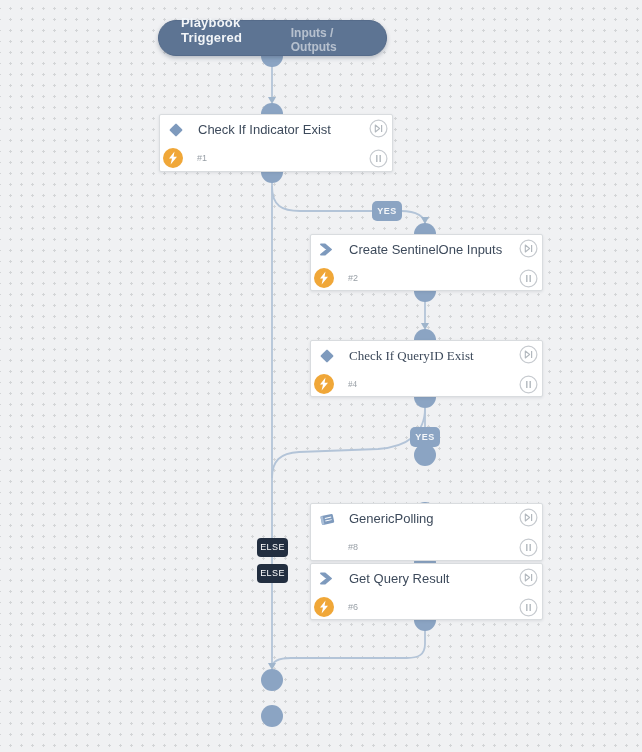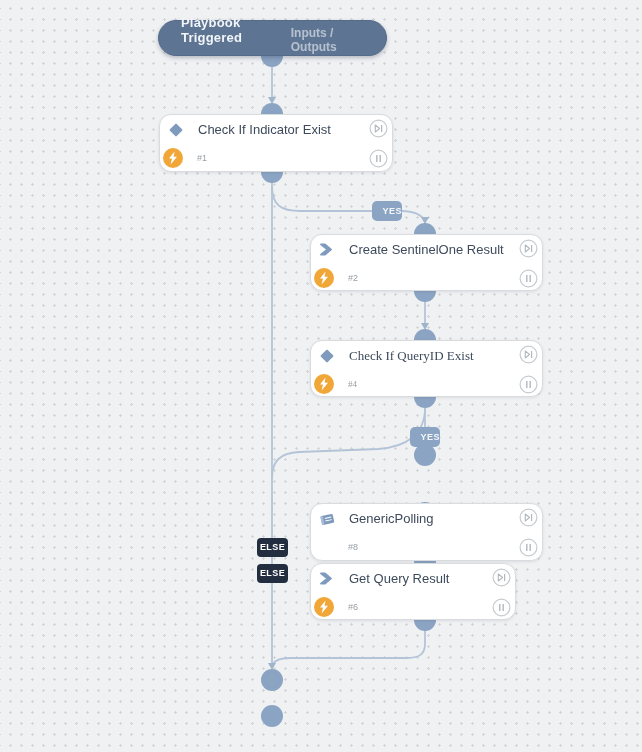--- a/index.html
+++ b/index.html
@@ -20,21 +20,21 @@
     position:absolute; width:229px; height:36px; border-radius:18px;
     background:#5d7493; z-index:3; display:flex; align-items:center;
     justify-content:space-between; padding:0 14px 16px 22px; box-sizing:border-box;
     box-shadow:0 2px 4px rgba(40,55,80,0.30); border:1px solid #556b8a;
     cursor:pointer;
   }
   .terminal .t-label{color:#f2f5f8; font-size:13px; font-weight:600; letter-spacing:.2px;}
   .terminal .t-sub{color:rgba(255,255,255,0.55); font-size:12px; font-weight:600;margin-top:20px;}
   .card{
     position:absolute; background:#ffffff; border:1px solid #d9dcdf;
-    border-radius:12px; z-index:3; box-shadow:0 1px 3px rgba(30,40,60,0.10);
+    border-radius:2px; z-index:3; box-shadow:0 1px 3px rgba(30,40,60,0.10);
     box-sizing:border-box; cursor:pointer;
   }
   .node-icon{position:absolute; left:7px; top:6px; width:20px; height:18px;}
   .node-title{
     position:absolute; left:38px; top:7px; font-size:13px; color:#3d4a5b;
     font-weight:500; white-space:nowrap;
   }
   .quiet-badge{
     position:absolute; left:3px; top:33px; width:20px; height:20px;
     border-radius:50%; background:#f0a738; display:flex; align-items:center;
@@ -42,25 +42,25 @@
   }
   .node-num{position:absolute; left:37px; top:38px; font-size:9px; color:#99a0a7;}
   .icon-btn{
     position:absolute; right:4px; width:19px; height:19px; background:transparent;
     border:none; padding:0; cursor:pointer;
   }
   .icon-btn.top{top:4px;} .icon-btn.bottom{top:34px;}
   .badge-yes{
     position:absolute; width:30px; height:20px; border-radius:5px;
     background:#8ba4c3; color:rgba(255,255,255,0.9); font-size:9px; font-weight:700;
-    letter-spacing:.5px; text-align:right; line-height:20px; z-index:4;
+    letter-spacing:.5px; text-align:center; line-height:20px; z-index:4;
   }
   .badge-else{
     position:absolute; width:31px; height:19px; border-radius:4px;
-    background:#222e40; color:#ffffff; font-size:9px; font-weight:700;
+    background:#222e40; color:#ffffff; font-size:9px; font-weight:400;
     letter-spacing:.4px; text-align:center; line-height:19px; z-index:4;
   }
 </style>
 </head>
 <body>
 
 <div class="canvas">
 
   <svg class="edges" width="642" height="752">
     <g fill="none" stroke="#b3c4d8" stroke-width="1.8">
@@ -129,21 +129,21 @@
         </svg>
     </button>
   </div>
 
   <div class="card" style="left:310px; top:234px; width:233px; height:57px;">
     <span class="node-icon">
       <svg width="17" height="17" viewBox="0 0 18 18">
           <path d="M3 3.5 L7.5 3.5 L14 9 L7.5 14.5 L3 14.5 L9.5 9 Z" fill="#7e9abd" stroke="#7e9abd" stroke-width="1.6" stroke-linejoin="round"></path>
         </svg>
     </span>
-    <span class="node-title">Create SentinelOne Result</span>
+    <span class="node-title">Create SentinelOne Inputs</span>
     <span class="quiet-badge">
       <svg width="12" height="14" viewBox="0 0 12 14">
           <path d="M7.5 0.5 L2 7.5 H5 L3.6 13.5 L10 5.8 H6.6 Z" fill="#ffffff"></path>
         </svg>
     </span>
     <span class="node-num">#2</span>
     <button class="icon-btn top">
       <svg width="19" height="19" viewBox="0 0 19 19">
           <circle cx="9.5" cy="9.5" r="8.4" fill="none" stroke="#c6cacf" stroke-width="1.2"></circle>
           <path d="M6.3 6 L10.6 9.5 L6.3 13 Z" fill="none" stroke="#b2b8be" stroke-width="1.1" stroke-linejoin="round"></path>
@@ -210,21 +210,21 @@
     </button>
     <button class="icon-btn bottom">
       <svg width="19" height="19" viewBox="0 0 19 19">
           <circle cx="9.5" cy="9.5" r="8.4" fill="none" stroke="#c6cacf" stroke-width="1.2"></circle>
           <line x1="7.8" y1="6" x2="7.8" y2="13" stroke="#b2b8be" stroke-width="1.4"></line>
           <line x1="11.2" y1="6" x2="11.2" y2="13" stroke="#b2b8be" stroke-width="1.4"></line>
         </svg>
     </button>
   </div>
 
-  <div class="card" style="left:310px; top:563px; width:206px; height:57px;padding-left:13px;">
+  <div class="card" style="left:310px; top:563px; width:233px; height:57px;padding-left:13px;">
     <span class="node-icon">
       <svg width="17" height="17" viewBox="0 0 18 18">
           <path d="M3 3.5 L7.5 3.5 L14 9 L7.5 14.5 L3 14.5 L9.5 9 Z" fill="#7e9abd" stroke="#7e9abd" stroke-width="1.6" stroke-linejoin="round"></path>
         </svg>
     </span>
     <span class="node-title">Get Query Result</span>
     <span class="quiet-badge">
       <svg width="12" height="14" viewBox="0 0 12 14">
           <path d="M7.5 0.5 L2 7.5 H5 L3.6 13.5 L10 5.8 H6.6 Z" fill="#ffffff"></path>
         </svg>

